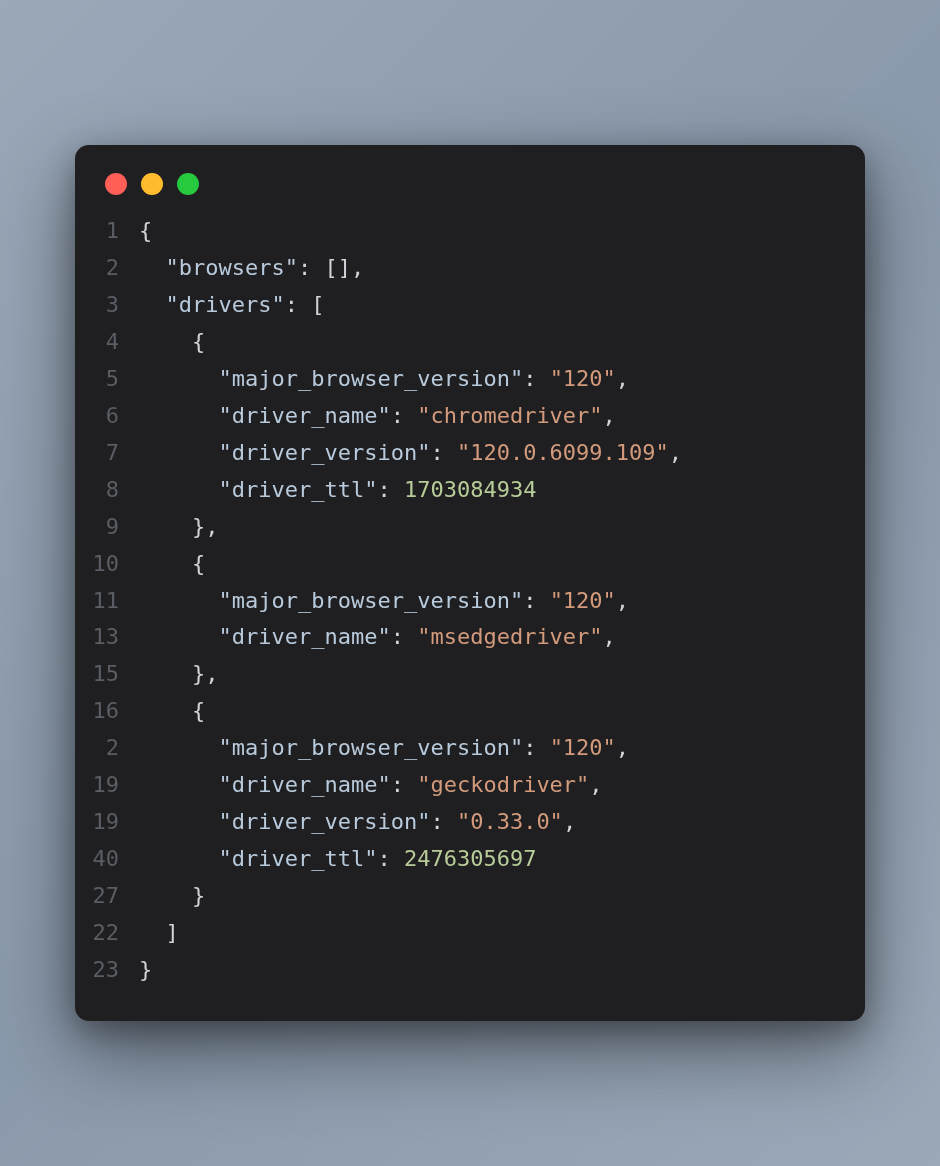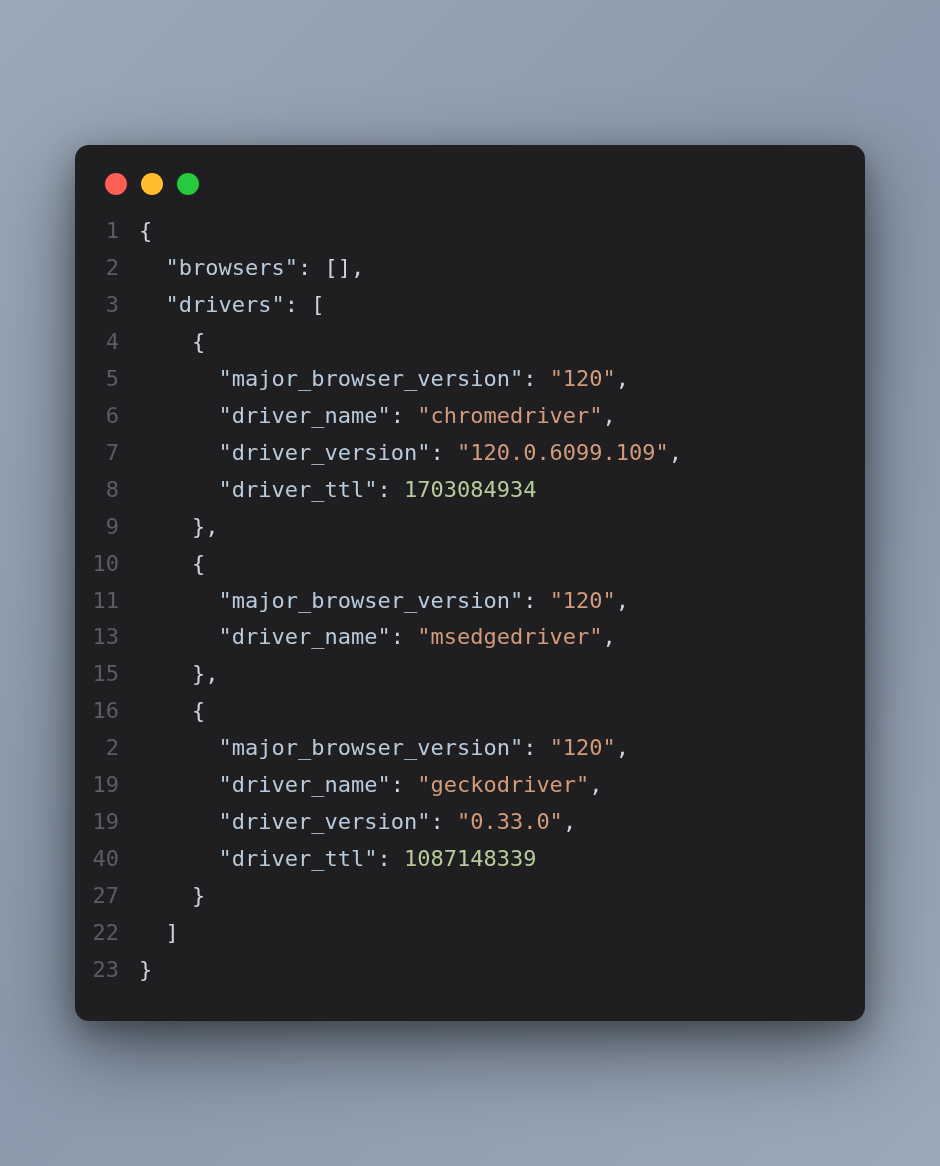--- a/index.html
+++ b/index.html
@@ -130,21 +130,21 @@
       <div class="line">
         <span class="ln">19</span>
         <span class="content"><span class="punct">      </span><span class="key">"driver_name"</span><span class="punct">: </span><span class="string">"geckodriver"</span><span class="punct">,</span></span>
       </div>
       <div class="line">
         <span class="ln">19</span>
         <span class="content"><span class="punct">      </span><span class="key">"driver_version"</span><span class="punct">: </span><span class="string">"0.33.0"</span><span class="punct">,</span></span>
       </div>
       <div class="line">
         <span class="ln">40</span>
-        <span class="content"><span class="punct">      </span><span class="key">"driver_ttl"</span><span class="punct">: </span><span class="number">1087148339</span></span>
+        <span class="content"><span class="punct">      </span><span class="key">"driver_ttl"</span><span class="punct">: </span><span class="number">2476305697</span></span>
       </div>
       <div class="line">
         <span class="ln">27</span>
         <span class="content"><span class="punct">    }</span></span>
       </div>
       <div class="line">
         <span class="ln">22</span>
         <span class="content"><span class="punct">  ]</span></span>
       </div>
       <div class="line">

